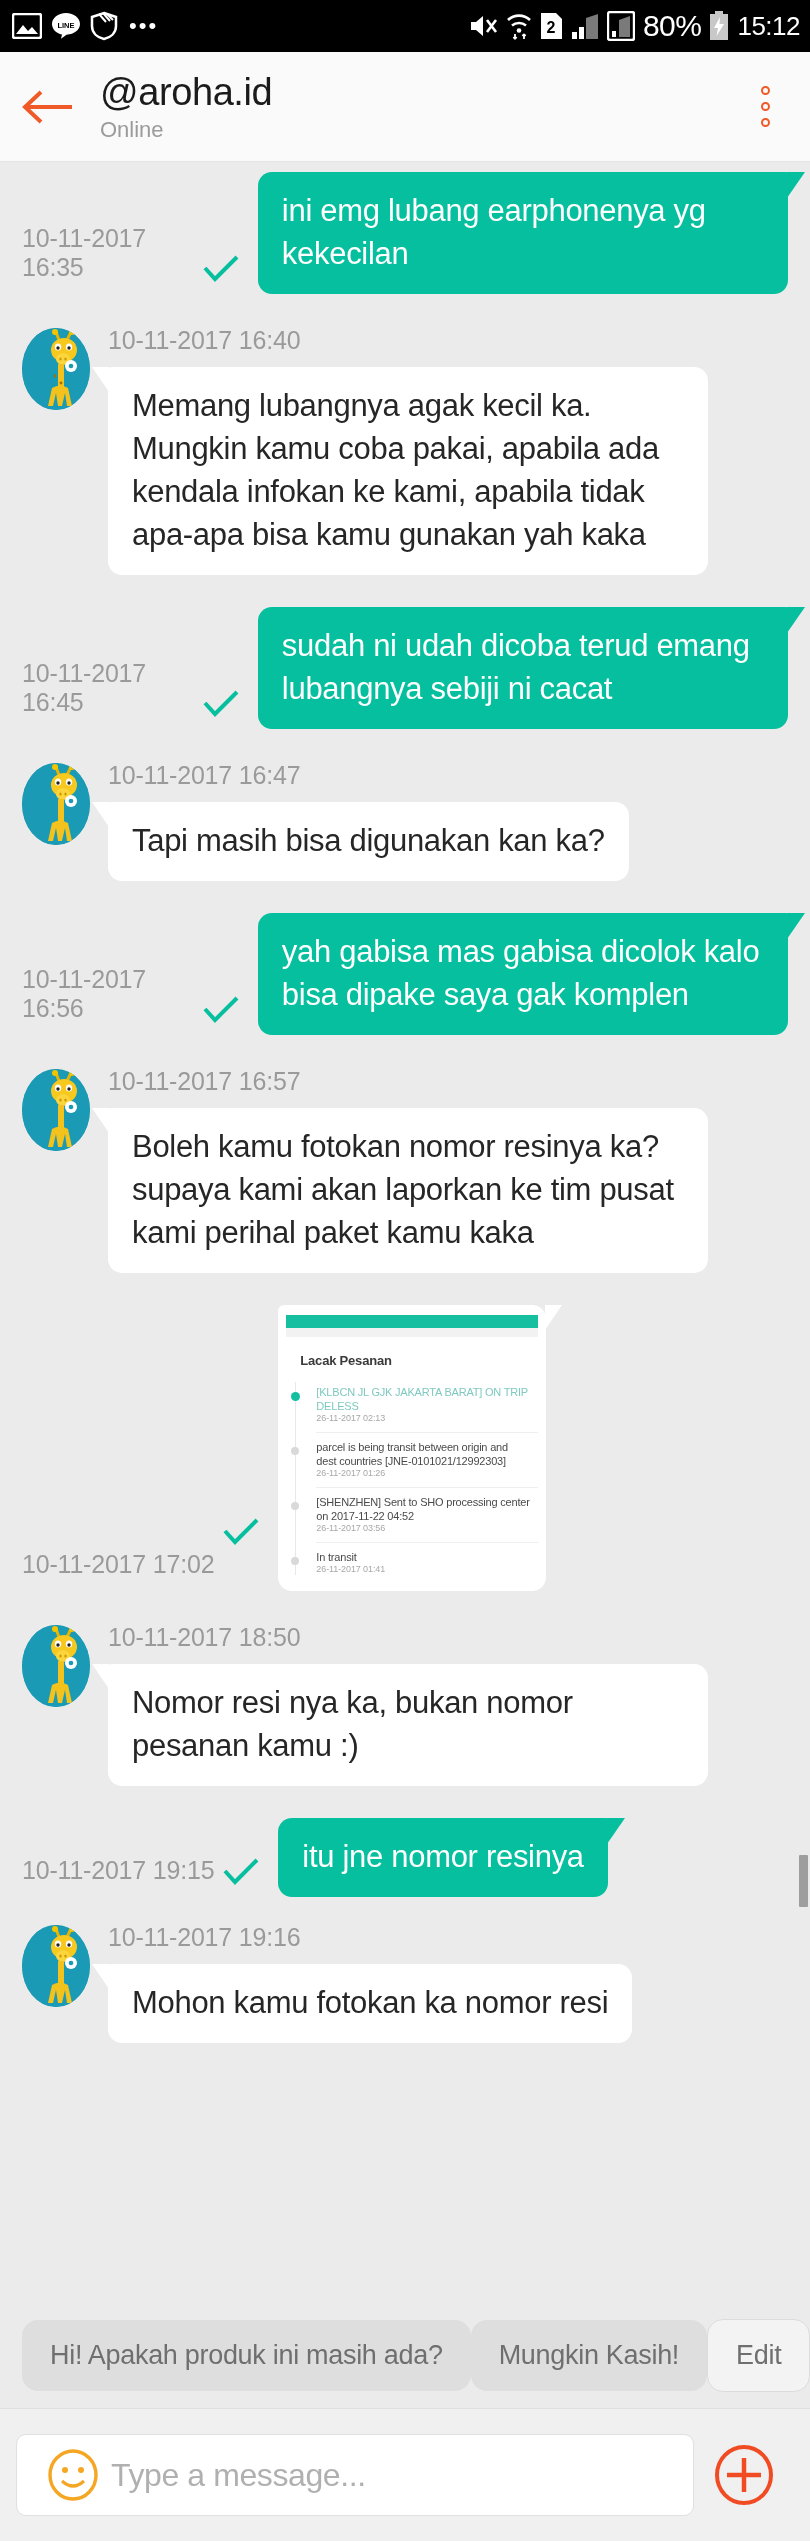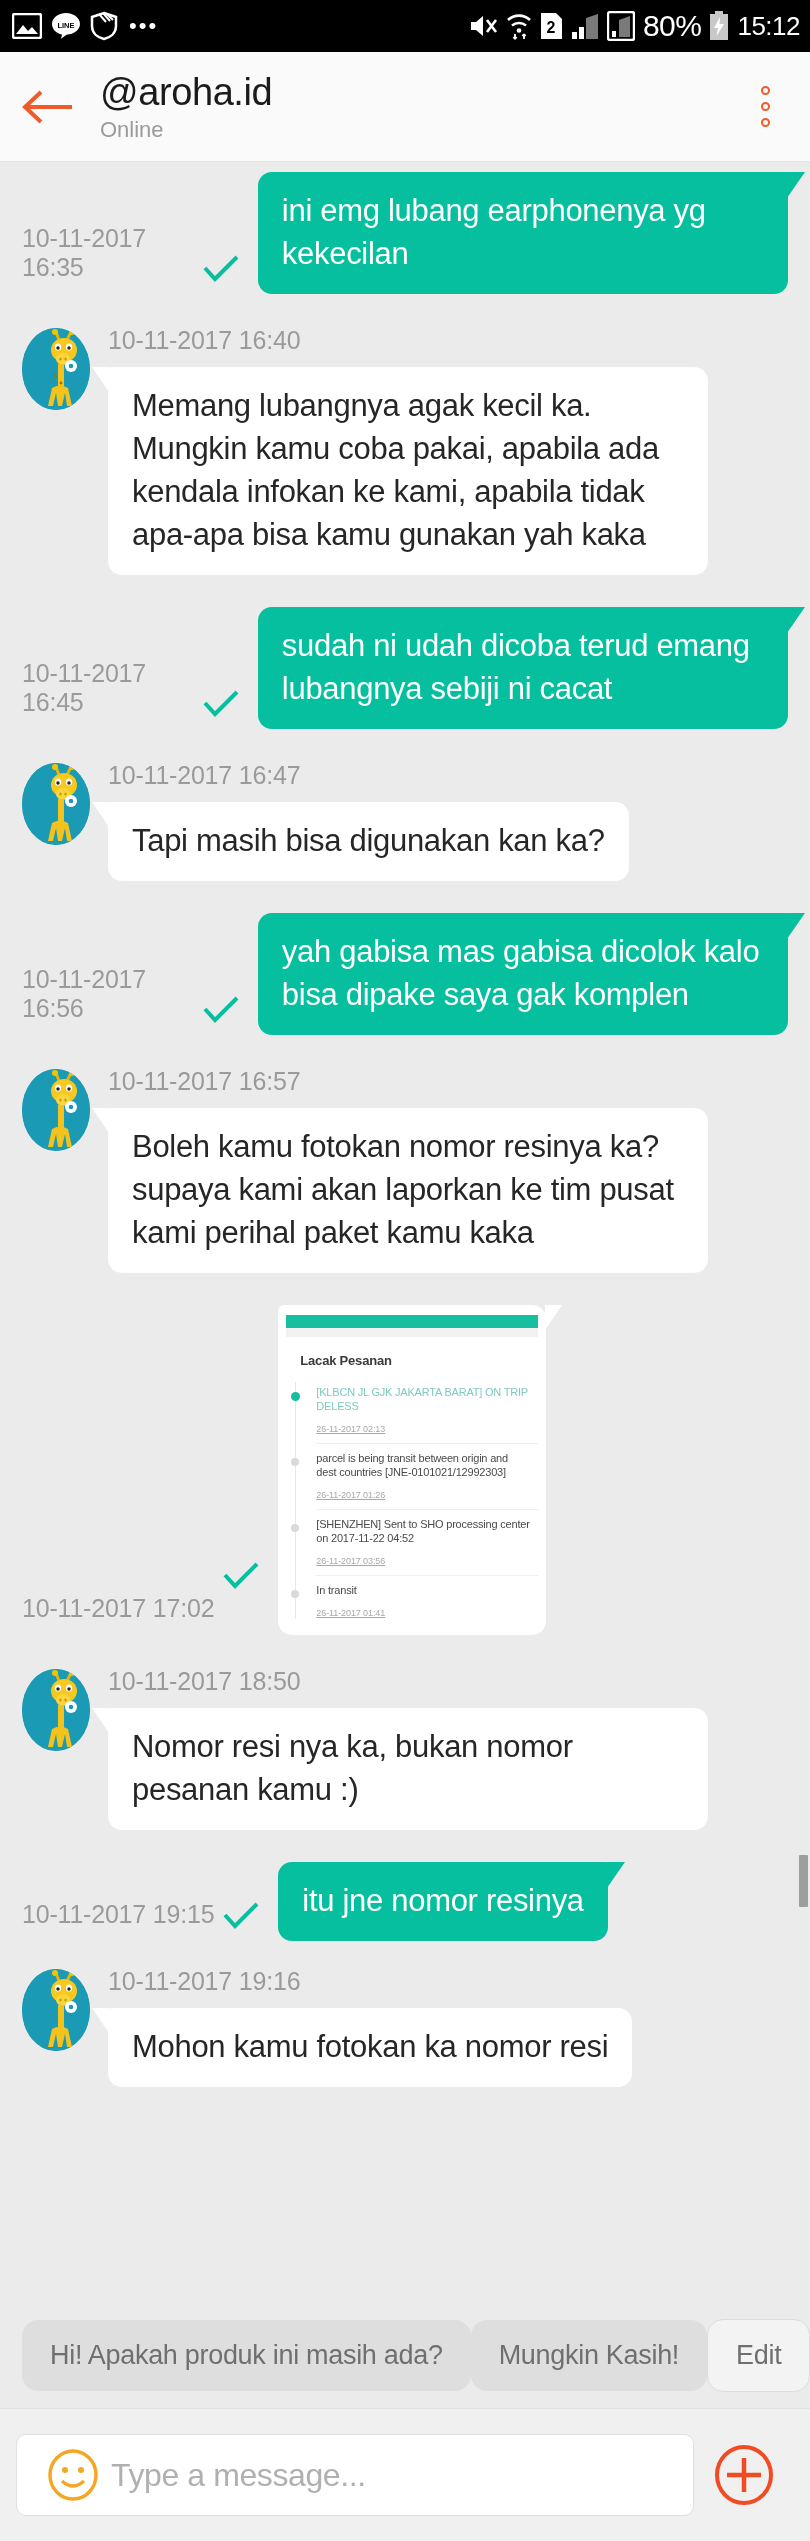--- a/index.html
+++ b/index.html
@@ -129,21 +129,21 @@
   }
   .tl-item { position: relative; padding: 7px 8px 9px 0; border-bottom: 1px solid #efefef; }
   .tl-item:last-child { border-bottom: none; }
   .tl-dot {
     position: absolute; left: -25px; top: 14px;
     width: 8px; height: 8px; border-radius: 50%; background: #d9d9d9;
   }
   .tl-item.active .tl-dot { background: #13bfa0; width: 9px; height: 9px; }
   .tl-txt { font-size: 11px; line-height: 14px; color: #4a4a4a; letter-spacing: -0.2px; }
   .tl-item.active .tl-txt { color: #7ec9c0; }
-  .tl-date { font-size: 9px; color: #a8a8a8; margin-top: 11px; letter-spacing: -0.1px; text-decoration: underline; }
+  .tl-date { font-size: 9px; color: #a8a8a8; margin-top: 0; letter-spacing: -0.1px; }
 
   
   .scrollbar {
     position: absolute; right: 2px; top: 1855px;
     width: 9px; height: 52px; background: #9e9e9e; border-radius: 1px;
   }
 
   
   .quick {
     position: absolute; left: 0; top: 2303px; width: 810px; height: 105px;

